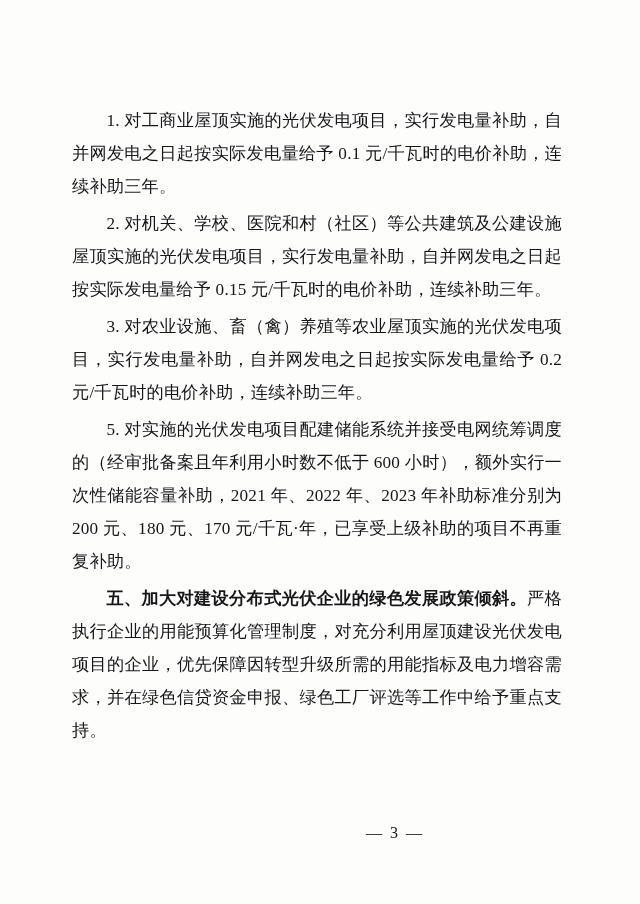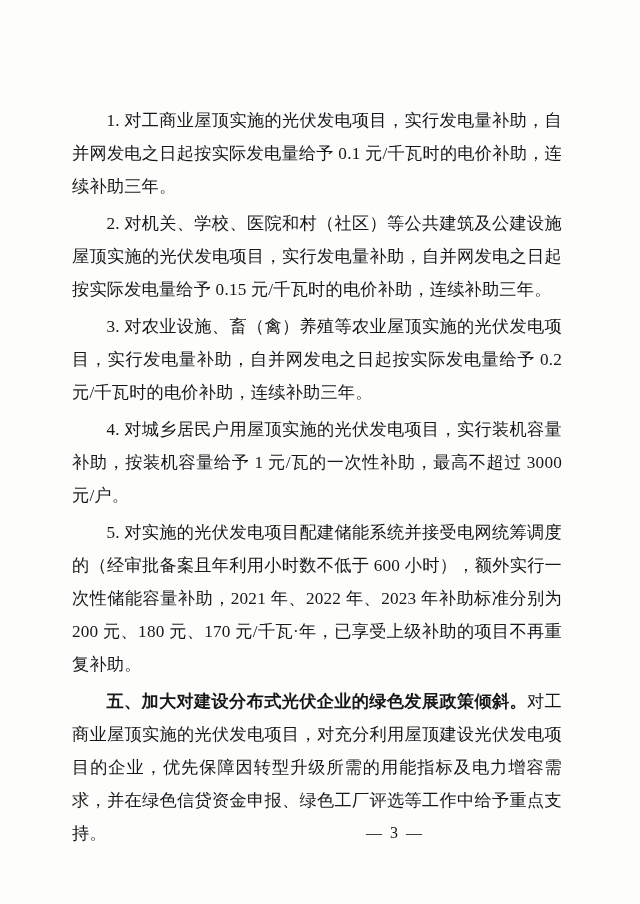--- a/index.html
+++ b/index.html
@@ -59,21 +59,20 @@
 </style>
 </head>
 <body>
 
 <div class="page">
   <div class="body-text">
 
     <p class="para">1. 对工商业屋顶实施的光伏发电项目，实行发电量补助，自并网发电之日起按实际发电量给予 0.1 元/千瓦时的电价补助，连续补助三年。</p>
     <p class="para">2. 对机关、学校、医院和村（社区）等公共建筑及公建设施屋顶实施的光伏发电项目，实行发电量补助，自并网发电之日起按实际发电量给予 0.15 元/千瓦时的电价补助，连续补助三年。</p>
     <p class="para">3. 对农业设施、畜（禽）养殖等农业屋顶实施的光伏发电项目，实行发电量补助，自并网发电之日起按实际发电量给予 0.2 元/千瓦时的电价补助，连续补助三年。</p>
-    <p class="para">4. 对城乡居民户用屋顶实施的光伏发电项目，实行装机容量补助，按装机容量给予 1 元/瓦的一次性补助，最高不超过 3000 元/户。</p>
     <p class="para">5. 对实施的光伏发电项目配建储能系统并接受电网统筹调度的（经审批备案且年利用小时数不低于 600 小时），额外实行一次性储能容量补助，2021 年、2022 年、2023 年补助标准分别为 200 元、180 元、170 元/千瓦·年，已享受上级补助的项目不再重复补助。</p>
 
-    <p class="heading-para"><span class="heading-label">五、加大对建设分布式光伏企业的绿色发展政策倾斜。</span><span>对工商业屋顶实施的光伏发电项目，对充分利用屋顶建设光伏发电项目的企业，优先保障因转型升级所需的用能指标及电力增容需求，并在绿色信贷资金申报、绿色工厂评选等工作中给予重点支持。</span></p>
+    <p class="heading-para"><span class="heading-label">五、加大对建设分布式光伏企业的绿色发展政策倾斜。</span><span>严格执行企业的用能预算化管理制度，对充分利用屋顶建设光伏发电项目的企业，优先保障因转型升级所需的用能指标及电力增容需求，并在绿色信贷资金申报、绿色工厂评选等工作中给予重点支持。</span></p>
 
   </div>
 
   <div class="page-number"><span class="pn-inner">— 3 —</span></div>
 </div>
 
 </body></html>

